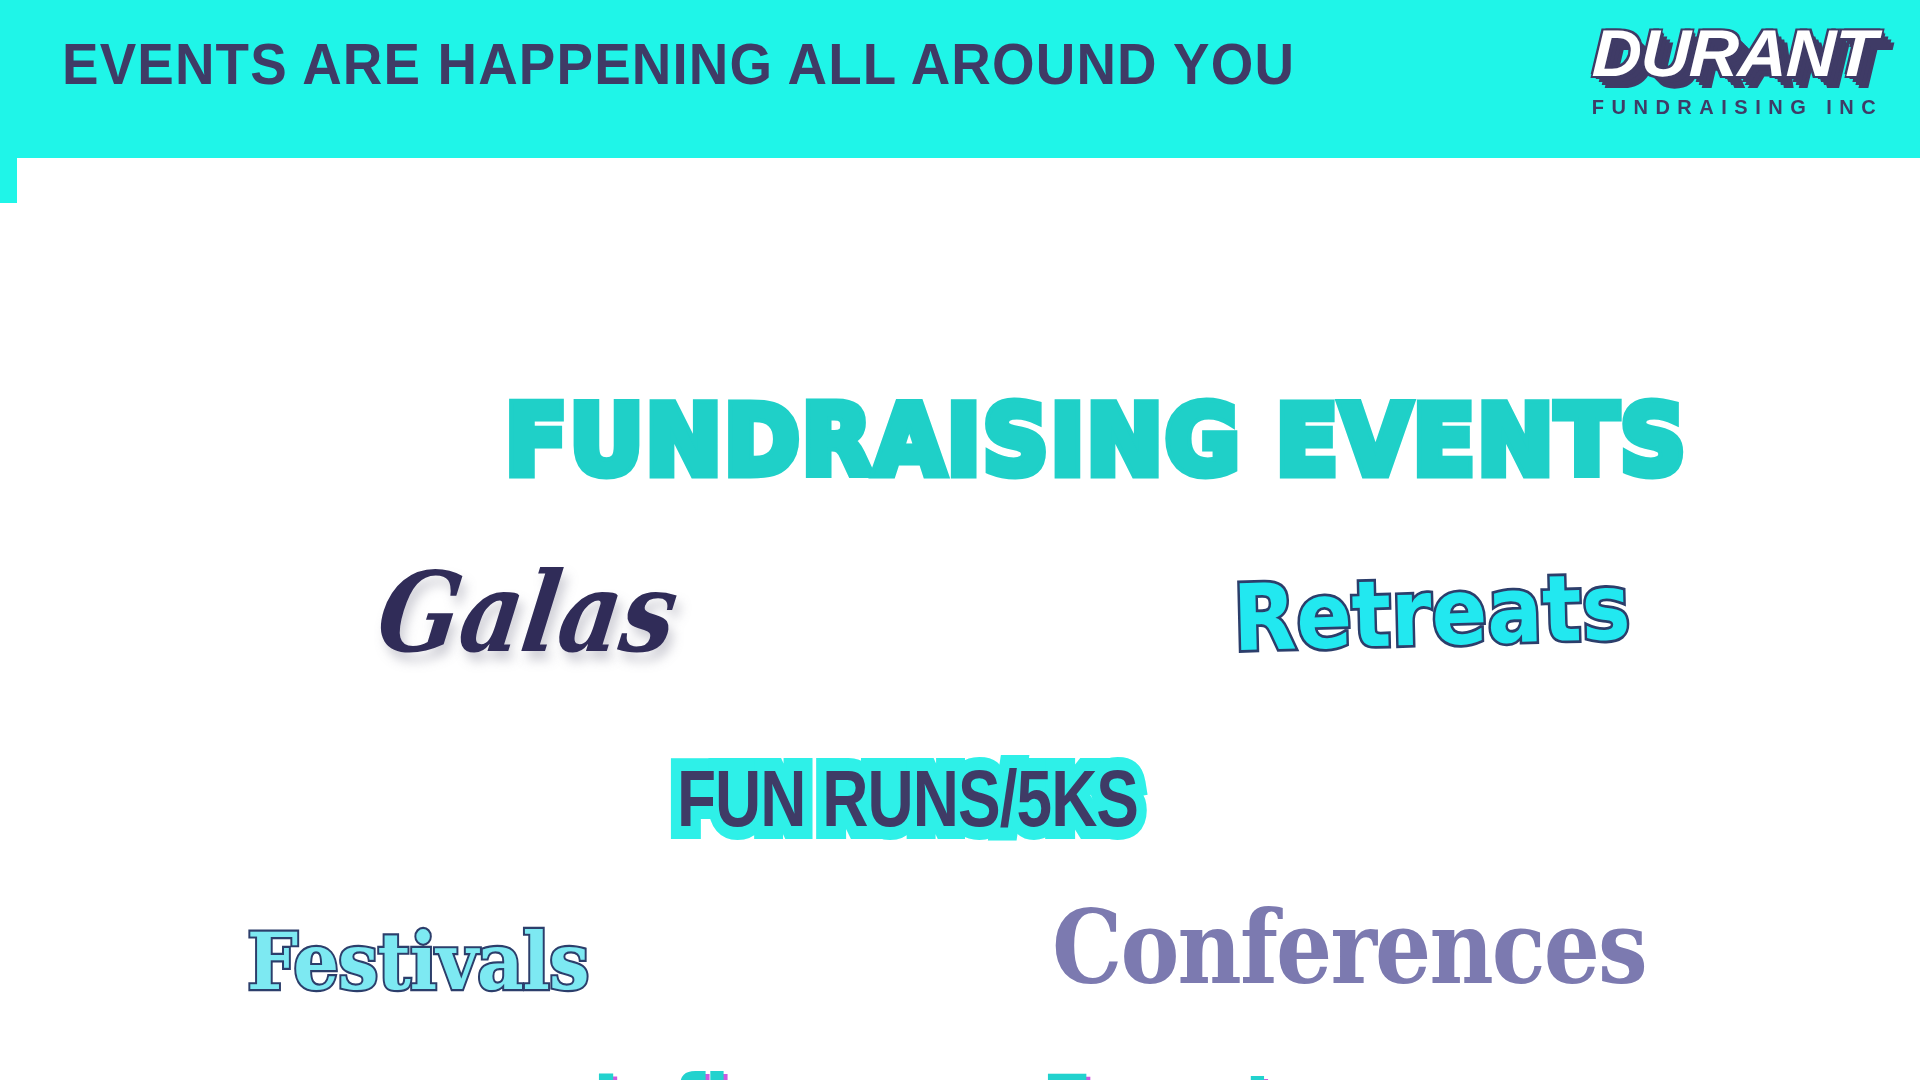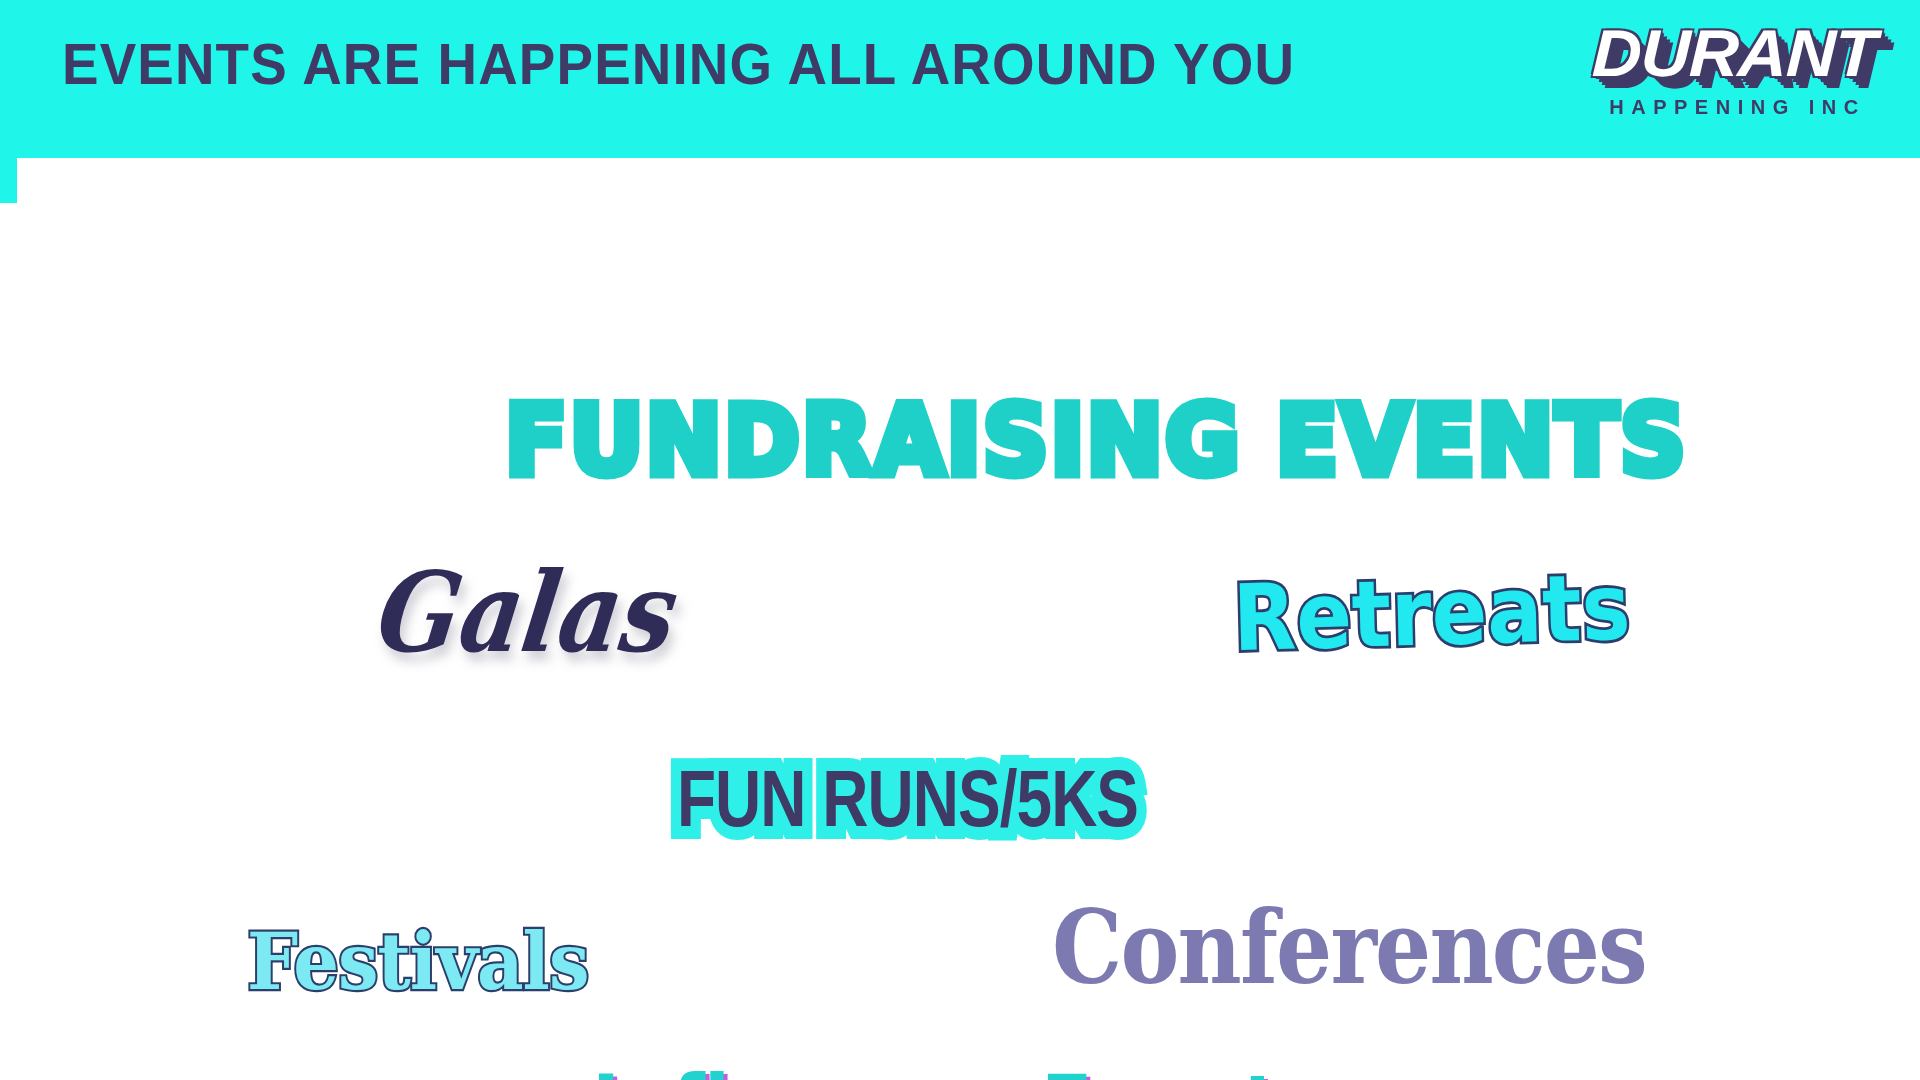--- a/index.html
+++ b/index.html
@@ -210,21 +210,21 @@
   }
 </style>
 </head>
 <body>
 
 <div class="banner">
   <div class="banner-title">EVENTS ARE HAPPENING ALL AROUND YOU</div>
 
   <div class="logo">
     <div class="logo-word">DURANT</div>
-    <div class="logo-sub">HAPPENING INC</div>
+    <div class="logo-sub">FUNDRAISING INC</div>
   </div>
 </div>
 
 <div class="canvas">
 
   <div class="word w-fundraising">FUNDRAISING EVENTS</div>
 
   <div class="word w-galas">Galas</div>
 
   <div class="word w-retreats">Retreats</div>

